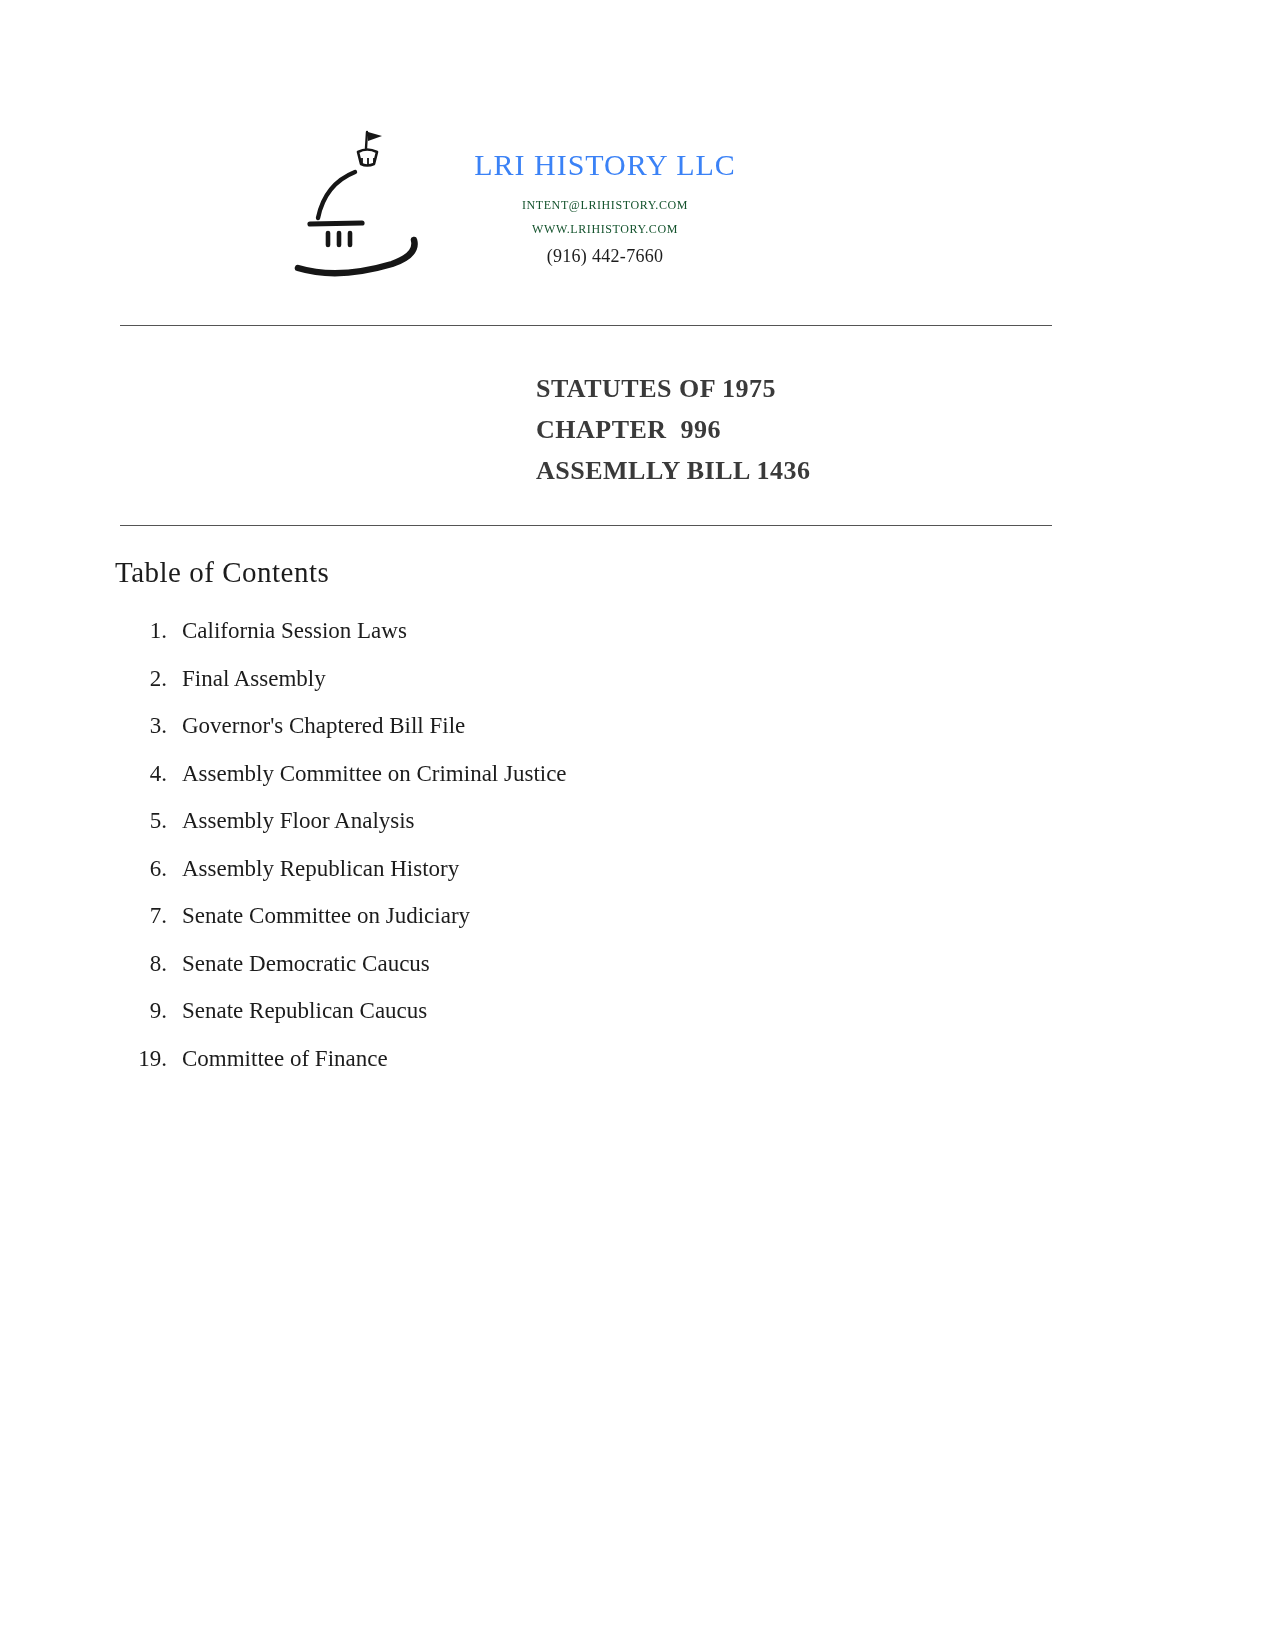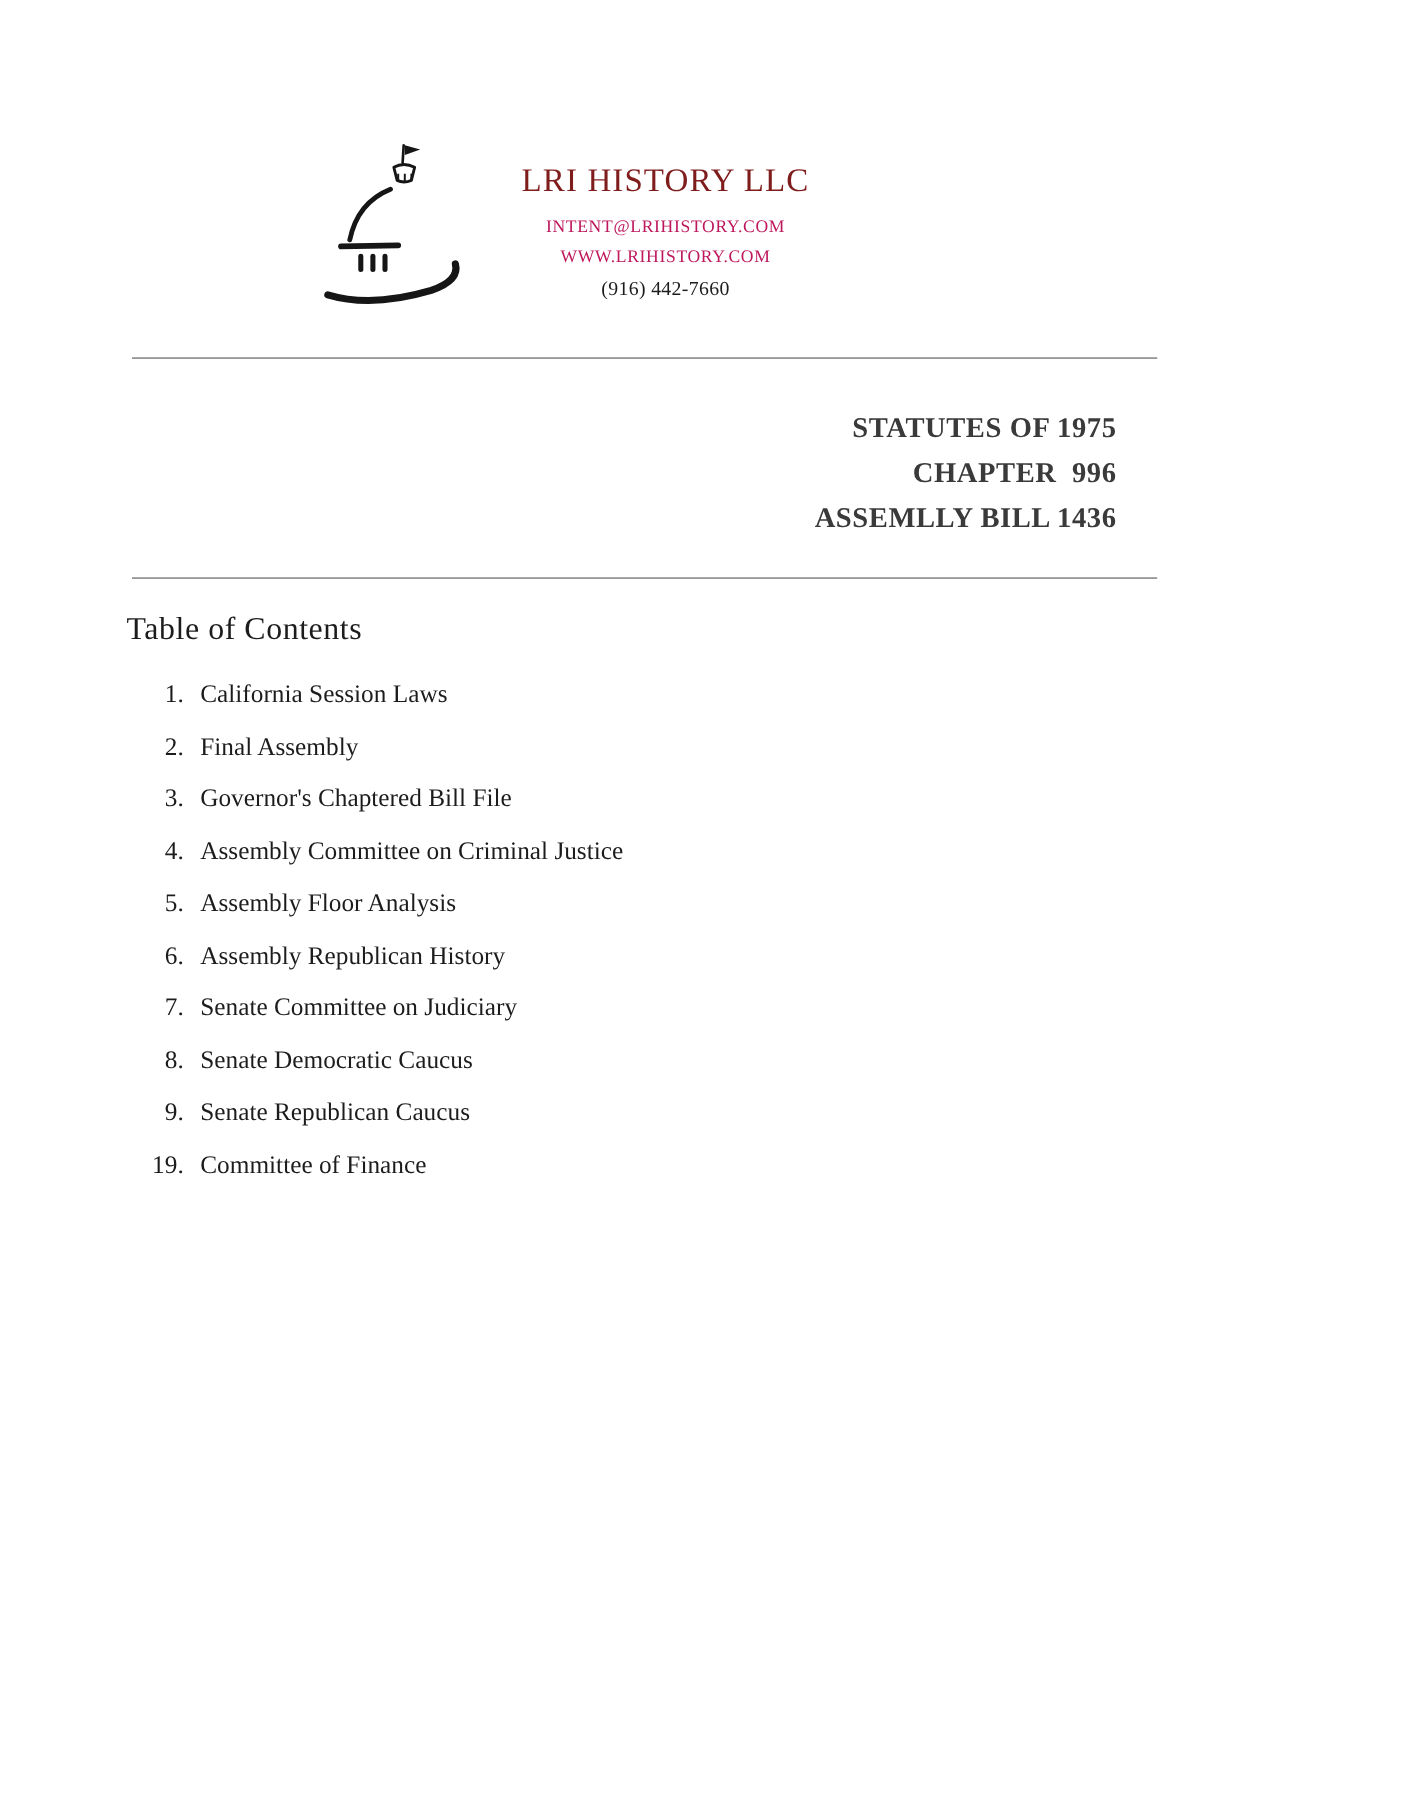--- a/index.html
+++ b/index.html
@@ -28,28 +28,28 @@
   .letterhead {
     position: absolute;
     left: 455px;
     top: 148px;
     width: 300px;
     text-align: center;
   }
   .company-name {
     font-size: 30px;
     letter-spacing: 1px;
-    color: #7f1d1d;
+    color: #3b82f6;
     margin-bottom: 16px;
     white-space: nowrap;
   }
   .contact-line {
-    font-size: 16px;
+    font-size: 12px;
     letter-spacing: 0.6px;
-    color: #be185d;
+    color: #14532d;
     margin-bottom: 9px;
     white-space: nowrap;
   }
   .contact-phone {
     font-size: 18px;
     letter-spacing: 0.3px;
     color: #1c1c1c;
     white-space: nowrap;
   }
 
@@ -60,24 +60,23 @@
     width: 932px;
     height: 0;
     border-top: 1.4px solid #555;
   }
   .rule-1 { top: 325px; }
   .rule-2 { top: 525px; }
 
   
   .statute-block {
     position: absolute;
-    left: 580px;
+    left: 536px;
     top: 368px;
     width: 435px;
-    text-align: right;
   }
   .statute-line {
     font-size: 26px;
     font-weight: bold;
     color: #3a3a3a;
     line-height: 41px;
     letter-spacing: 0.5px;
     white-space: pre;
   }
 

